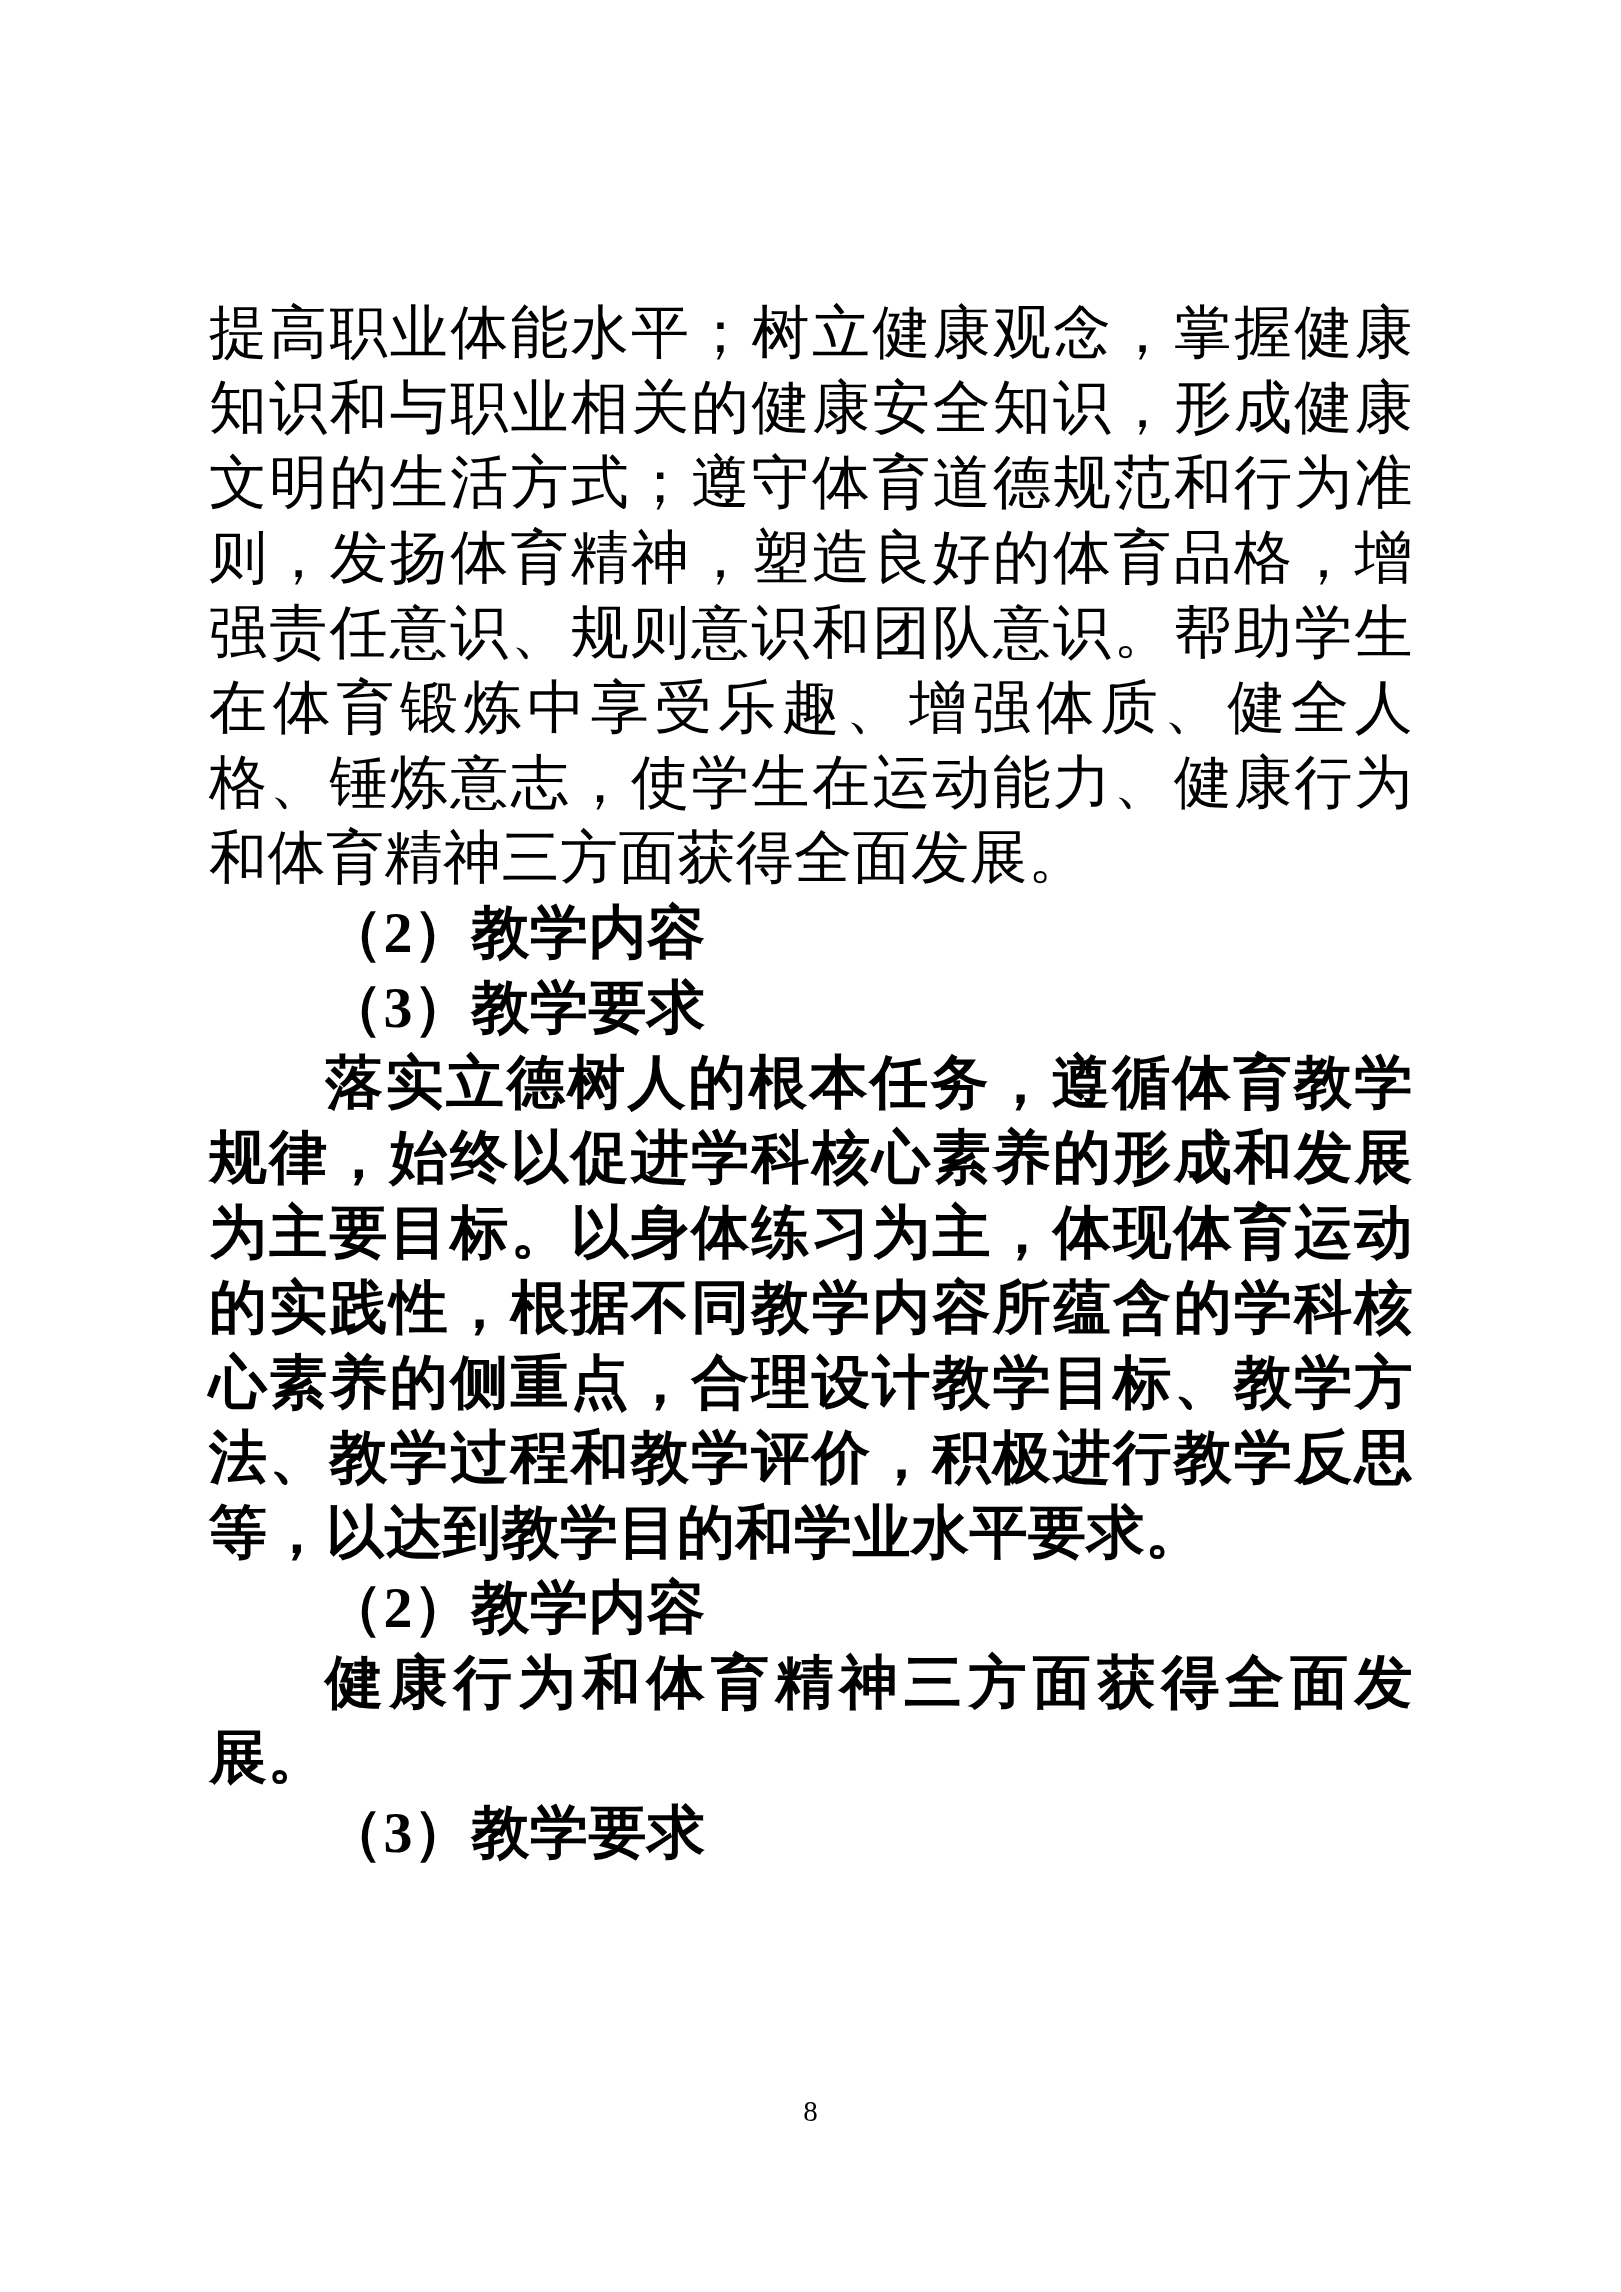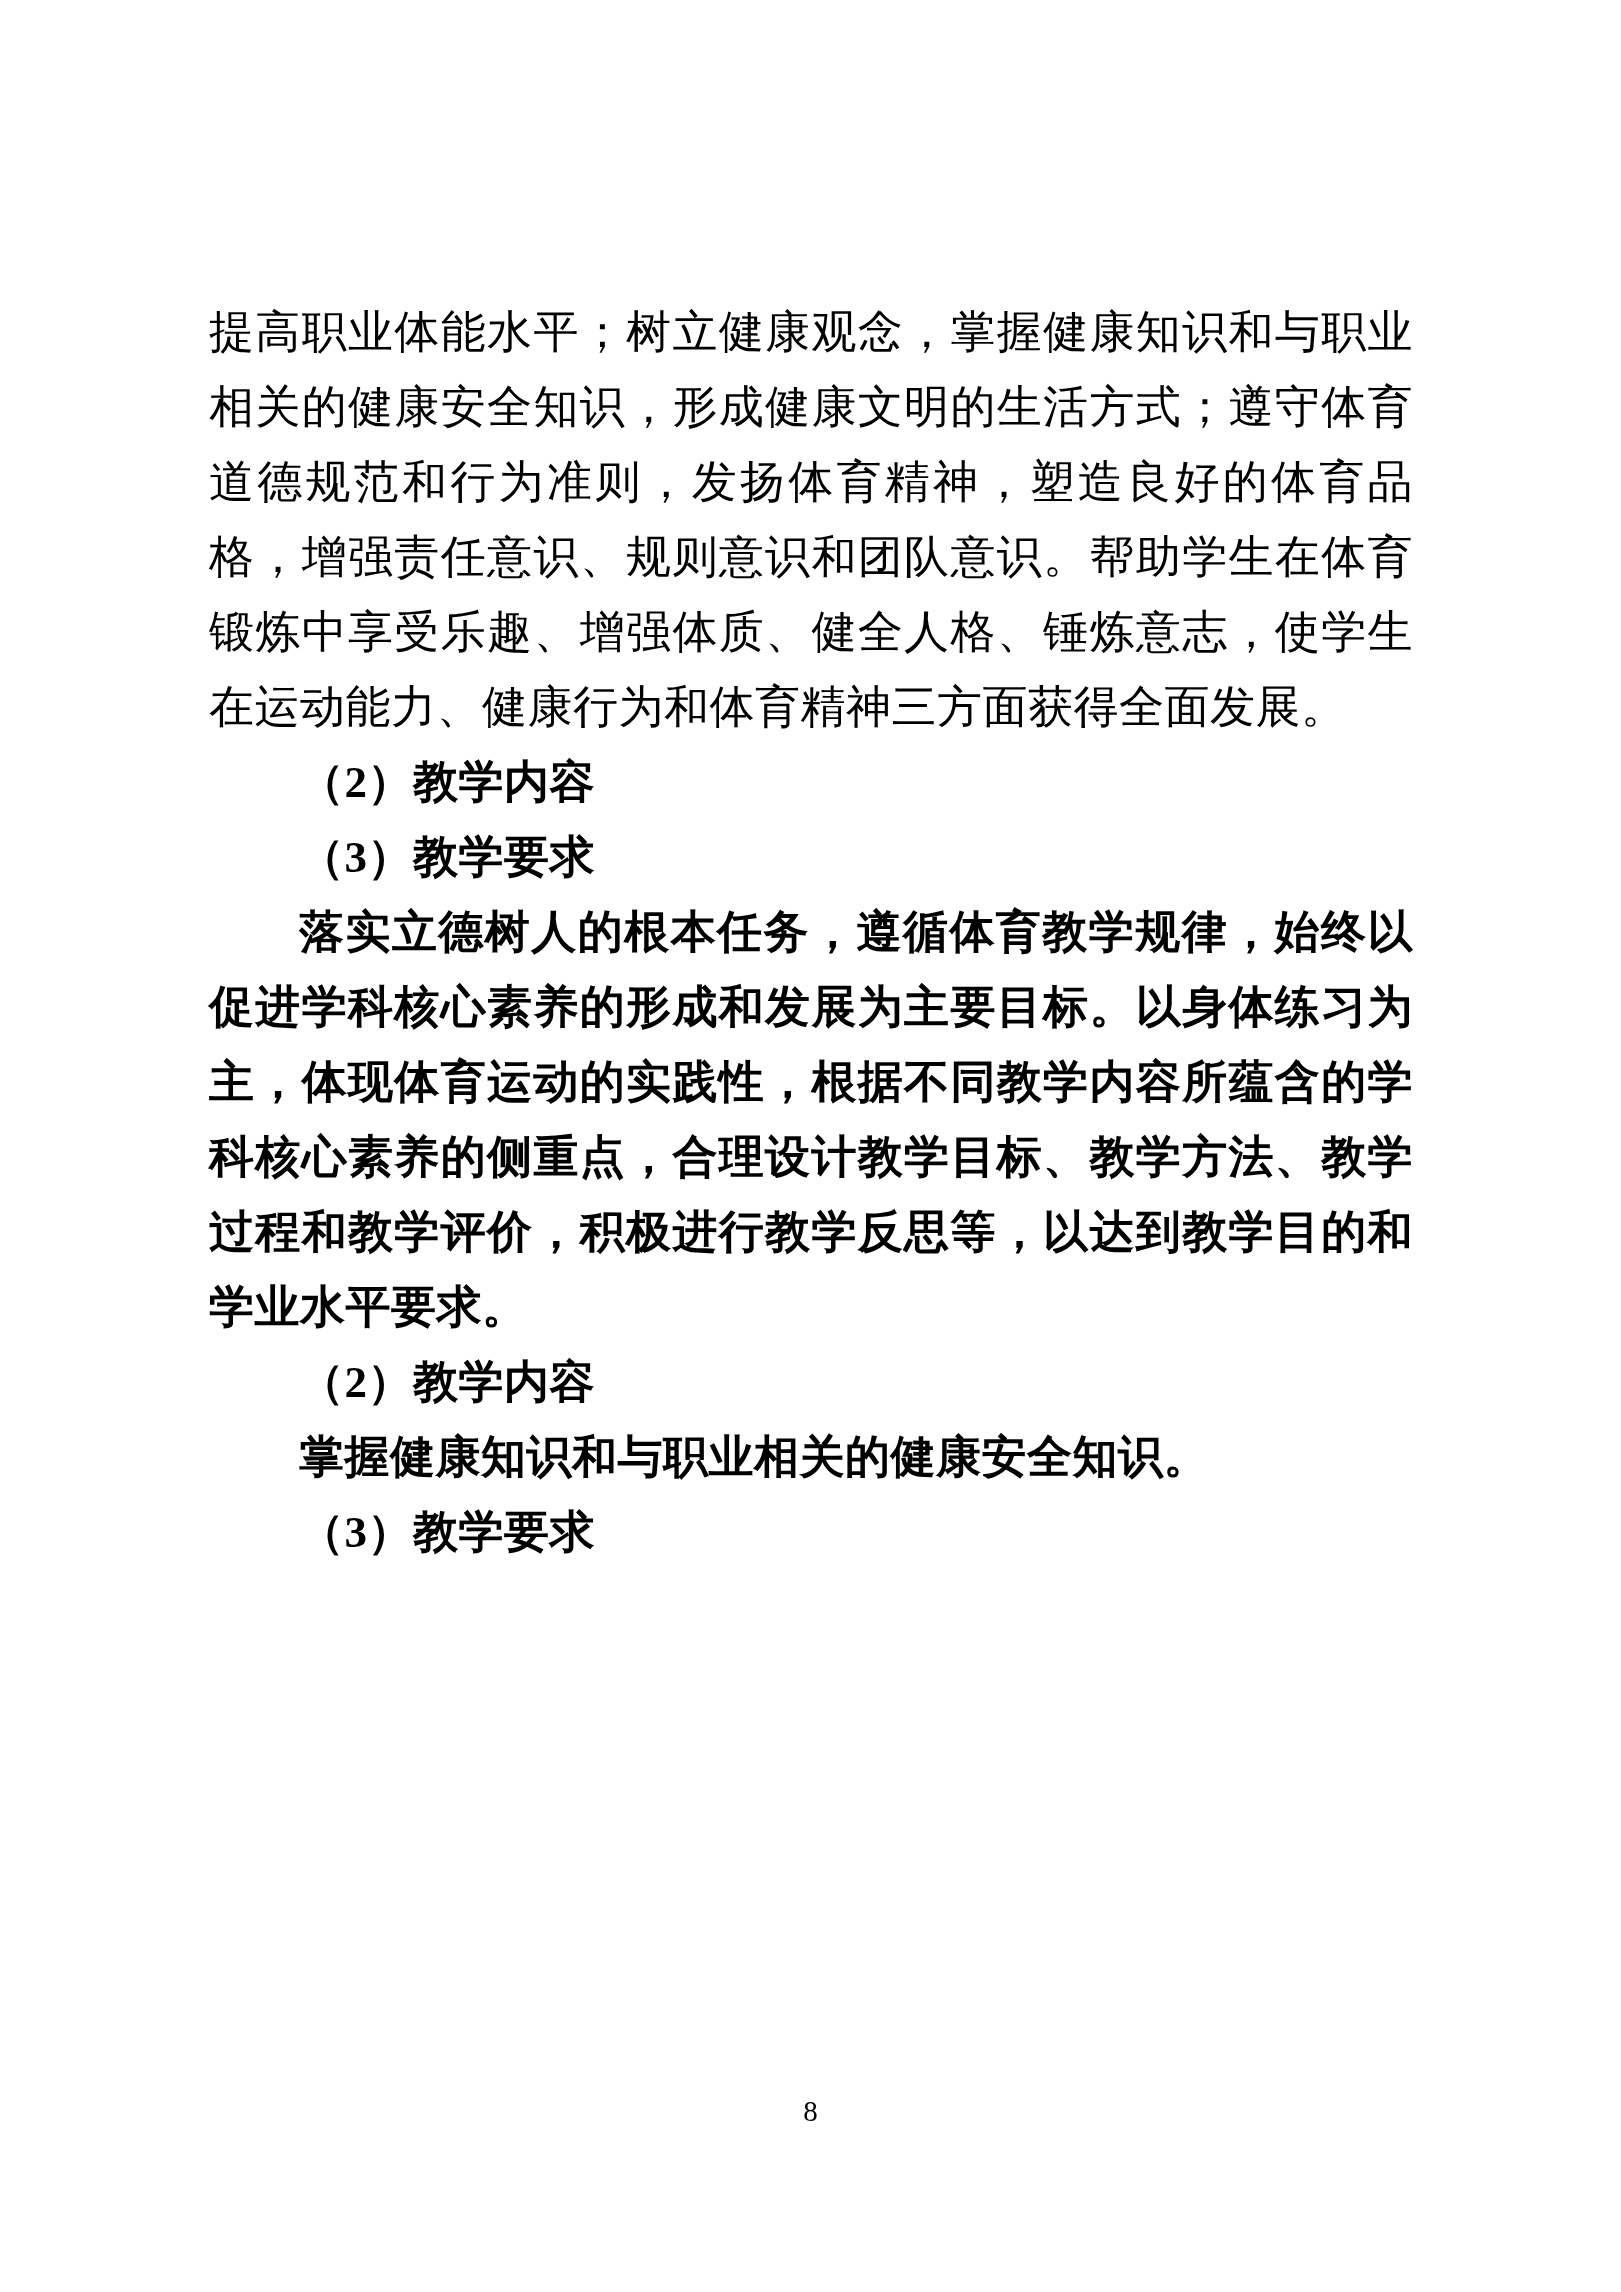--- a/index.html
+++ b/index.html
@@ -22,21 +22,21 @@
     background: #ffffff;
   }
   .content {
     position: absolute;
     left: 209px;
     top: 295px;
     width: 1204px;
   }
   .para {
     margin: 0;
-    font-size: 45px;
+    font-size: 58px;
     line-height: 75px;
     letter-spacing: 0.5px;
     text-align: justify;
     text-justify: inter-ideograph;
     word-break: break-all;
     overflow-wrap: anywhere;
   }
   .indent { text-indent: 2em; font-weight: bold; }
   .no-indent { text-indent: 0; }
   .heading { font-weight: bold; }
@@ -63,21 +63,21 @@
 
     <p class="para indent">（3）教学要求</p>
 
     <p class="para indent">落实立德树人的根本任务，遵循体育教学规律，始终以促进学科核心素养的形成和发展为主要目标。以身体练习为主，体现体育运动的实践性，根据不同教学内容所蕴含的学科核心素养的侧重点，合理设计教学目标、教学方法、教学过程和教学评价，积极进行教学反思等，以达到教学目的和学业水平要求。</p>
 
 
 
 
     <p class="para indent">（2）教学内容</p>
 
-    <p class="para indent">掌握健康知识和与职业相关的健康安全知识。</p>
+    <p class="para indent">健康行为和体育精神三方面获得全面发展。</p>
 
     <p class="para indent">（3）教学要求</p>
 
   </div>
 
   <div class="footer">8</div>
 
 </div>
 
 

